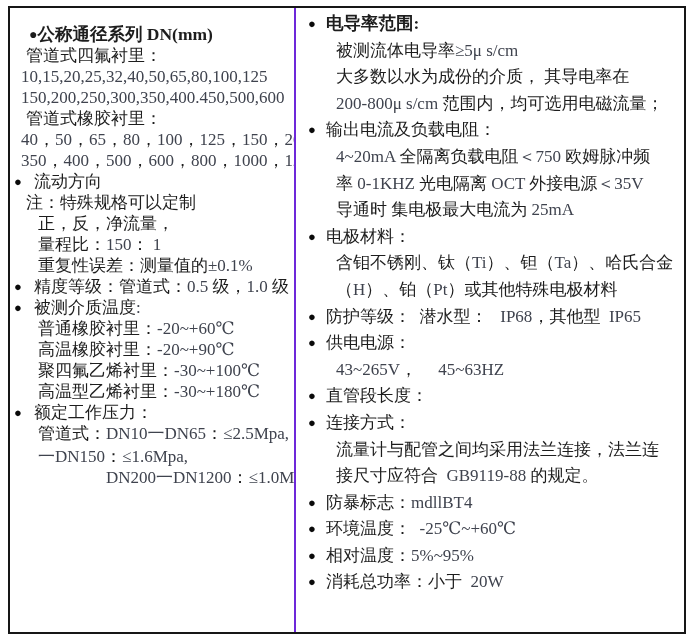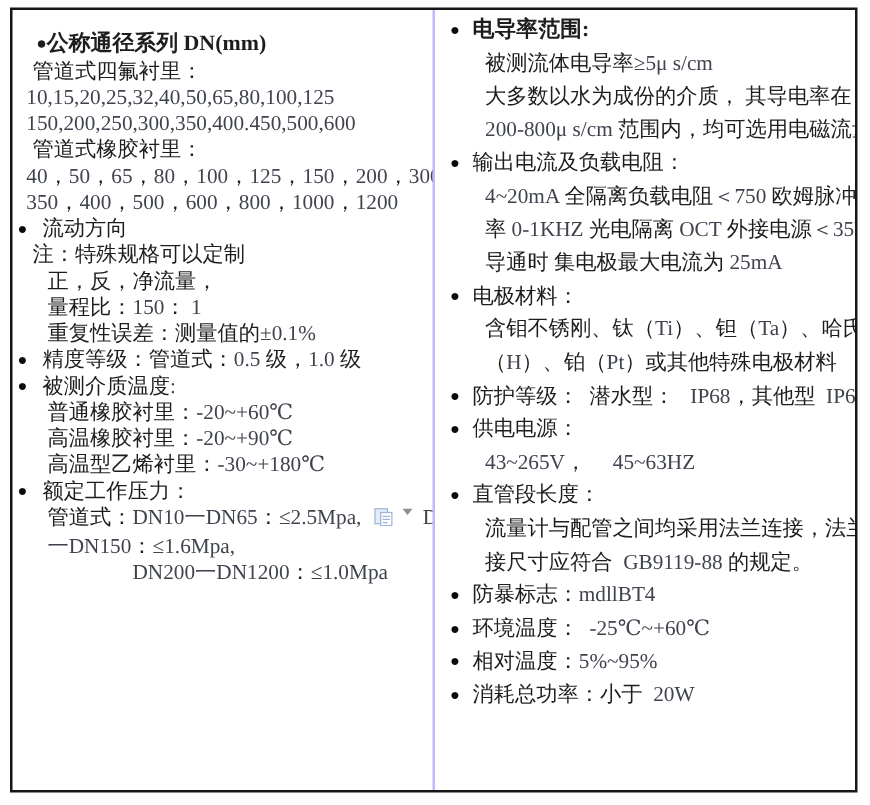--- a/index.html
+++ b/index.html
@@ -7,21 +7,21 @@
     width:696px;height:644px;position:relative;overflow:hidden;
     font-family:"Liberation Serif","DejaVu Serif",serif;
     color:#1d1d1d;
   }
   .spec-table{
     position:absolute;left:8px;top:6px;width:678px;height:628px;
     border:2px solid #161616;display:flex;background:#fff;box-sizing:border-box;
   }
   .col{box-sizing:border-box;overflow:hidden;}
   .col-left{
-    width:338px;border-right:2px solid #c4b5fd;
+    width:286px;border-right:2px solid #6d28d9;
     padding:16px 0 0 4px;
   }
   .col-right{
     flex:1;
     padding:2px 0 12px 4px;
   }
   .line{white-space:pre;font-size:17px;}
   .col-left  .line{line-height:21px;}
   .col-right .line{line-height:26.6px;}
 
@@ -73,20 +73,21 @@
       <div class="line l-nums"><span><span class="latin">350</span><span class="cjk">，</span><span class="latin">400</span><span class="cjk">，</span><span class="latin">500</span><span class="cjk">，</span><span class="latin">600</span><span class="cjk">，</span><span class="latin">800</span><span class="cjk">，</span><span class="latin">1000</span><span class="cjk">，</span><span class="latin">1200</span></span></div>
       <div class="line l-bullet"><span class="bullet">●</span><span><span class="cjk">流动方向</span></span></div>
       <div class="line l-plain"><span><span class="cjk">注：特殊规格可以定制</span></span></div>
       <div class="line l-indent"><span><span class="cjk">正，反，净流量，</span></span></div>
       <div class="line l-indent"><span><span class="cjk">量程比：</span><span class="latin">150</span><span class="cjk">：</span><span class="latin"> 1</span></span></div>
       <div class="line l-indent"><span><span class="cjk">重复性误差：测量值的</span><span class="latin">±0.1%</span></span></div>
       <div class="line l-bullet"><span class="bullet">●</span><span><span class="cjk">精度等级：管道式：</span><span class="latin">0.5 </span><span class="cjk">级，</span><span class="latin">1.0 </span><span class="cjk">级</span></span></div>
       <div class="line l-bullet"><span class="bullet">●</span><span><span class="cjk">被测介质温度</span><span class="latin">:</span></span></div>
       <div class="line l-indent"><span><span class="cjk">普通橡胶衬里：</span><span class="latin">-20~+60℃</span></span></div>
       <div class="line l-indent"><span><span class="cjk">高温橡胶衬里：</span><span class="latin">-20~+90℃</span></span></div>
+      <div class="line l-indent"><span><span class="cjk">聚四氟乙烯衬里：</span><span class="latin">-30~+100℃</span></span></div>
       <div class="line l-indent"><span><span class="cjk">高温型乙烯衬里：</span><span class="latin">-30~+180℃</span></span></div>
       <div class="line l-bullet"><span class="bullet">●</span><span><span class="cjk">额定工作压力：</span></span></div>
       <div class="line l-indent"><span><span class="cjk">管道式：</span><span class="latin">DN10一DN65</span><span class="cjk">：</span><span class="latin">≤2.5Mpa,</span></span><span class="paste-icon"><svg width="16" height="16" viewBox="0 0 16 16">
             <rect x="1" y="2" width="10" height="12" fill="#e3ecf7" stroke="#9db6d8"></rect>
             <rect x="5.5" y="5" width="9" height="10.5" fill="#ffffff" stroke="#9db6d8"></rect>
             <line x1="7" y1="8" x2="13" y2="8" stroke="#9db6d8"></line>
             <line x1="7" y1="10.5" x2="13" y2="10.5" stroke="#9db6d8"></line>
             <line x1="7" y1="13" x2="11" y2="13" stroke="#9db6d8"></line>
           </svg></span><span class="drop-arrow"></span><span><span class="latin">DN80</span></span></div>
       <div class="line l-indent"><span><span class="latin">一DN150</span><span class="cjk">：</span><span class="latin">≤1.6Mpa,</span></span></div>
@@ -101,20 +102,21 @@
       <div class="line r-indent"><span><span class="latin">4~20mA </span><span class="cjk">全隔离负载电阻</span><span class="latin">＜750 </span><span class="cjk">欧姆脉冲频</span></span></div>
       <div class="line r-indent"><span><span class="cjk">率</span><span class="latin"> 0-1KHZ </span><span class="cjk">光电隔离</span><span class="latin"> OCT </span><span class="cjk">外接电源</span><span class="latin">＜35V</span></span></div>
       <div class="line r-indent"><span><span class="cjk">导通时</span><span class="latin"> </span><span class="cjk">集电极最大电流为</span><span class="latin"> 25mA</span></span></div>
       <div class="line r-bullet"><span class="bullet">●</span><span><span class="cjk">电极材料：</span></span></div>
       <div class="line r-indent"><span><span class="cjk">含钼不锈刚、钛（</span><span class="latin">Ti</span><span class="cjk">）、钽（</span><span class="latin">Ta</span><span class="cjk">）、哈氏合金</span></span></div>
       <div class="line r-indent"><span><span class="cjk">（</span><span class="latin">H</span><span class="cjk">）、铂（</span><span class="latin">Pt</span><span class="cjk">）或其他特殊电极材料</span></span></div>
       <div class="line r-bullet"><span class="bullet">●</span><span><span class="cjk">防护等级：</span><span class="latin">  </span><span class="cjk">潜水型：</span><span class="latin">   IP68</span><span class="cjk">，其他型</span><span class="latin">  IP65</span></span></div>
       <div class="line r-bullet"><span class="bullet">●</span><span><span class="cjk">供电电源：</span></span></div>
       <div class="line r-indent"><span><span class="latin">43~265V</span><span class="cjk">，</span><span class="latin">     45~63HZ</span></span></div>
       <div class="line r-bullet"><span class="bullet">●</span><span><span class="cjk">直管段长度：</span></span></div>
+      <div class="line r-bullet"><span class="bullet">●</span><span><span class="cjk">连接方式：</span></span></div>
       <div class="line r-indent"><span><span class="cjk">流量计与配管之间均采用法兰连接，法兰连</span></span></div>
       <div class="line r-indent"><span><span class="cjk">接尺寸应符合</span><span class="latin">  GB9119-88 </span><span class="cjk">的规定。</span></span></div>
       <div class="line r-bullet"><span class="bullet">●</span><span><span class="cjk">防暴标志：</span><span class="latin">mdllBT4</span></span></div>
       <div class="line r-bullet"><span class="bullet">●</span><span><span class="cjk">环境温度：</span><span class="latin">  -25℃~+60℃</span></span></div>
       <div class="line r-bullet"><span class="bullet">●</span><span><span class="cjk">相对温度：</span><span class="latin">5%~95%</span></span></div>
       <div class="line r-bullet"><span class="bullet">●</span><span><span class="cjk">消耗总功率：小于</span><span class="latin">  20W</span></span></div>
     </div>
 </div>
 
 </body></html>

